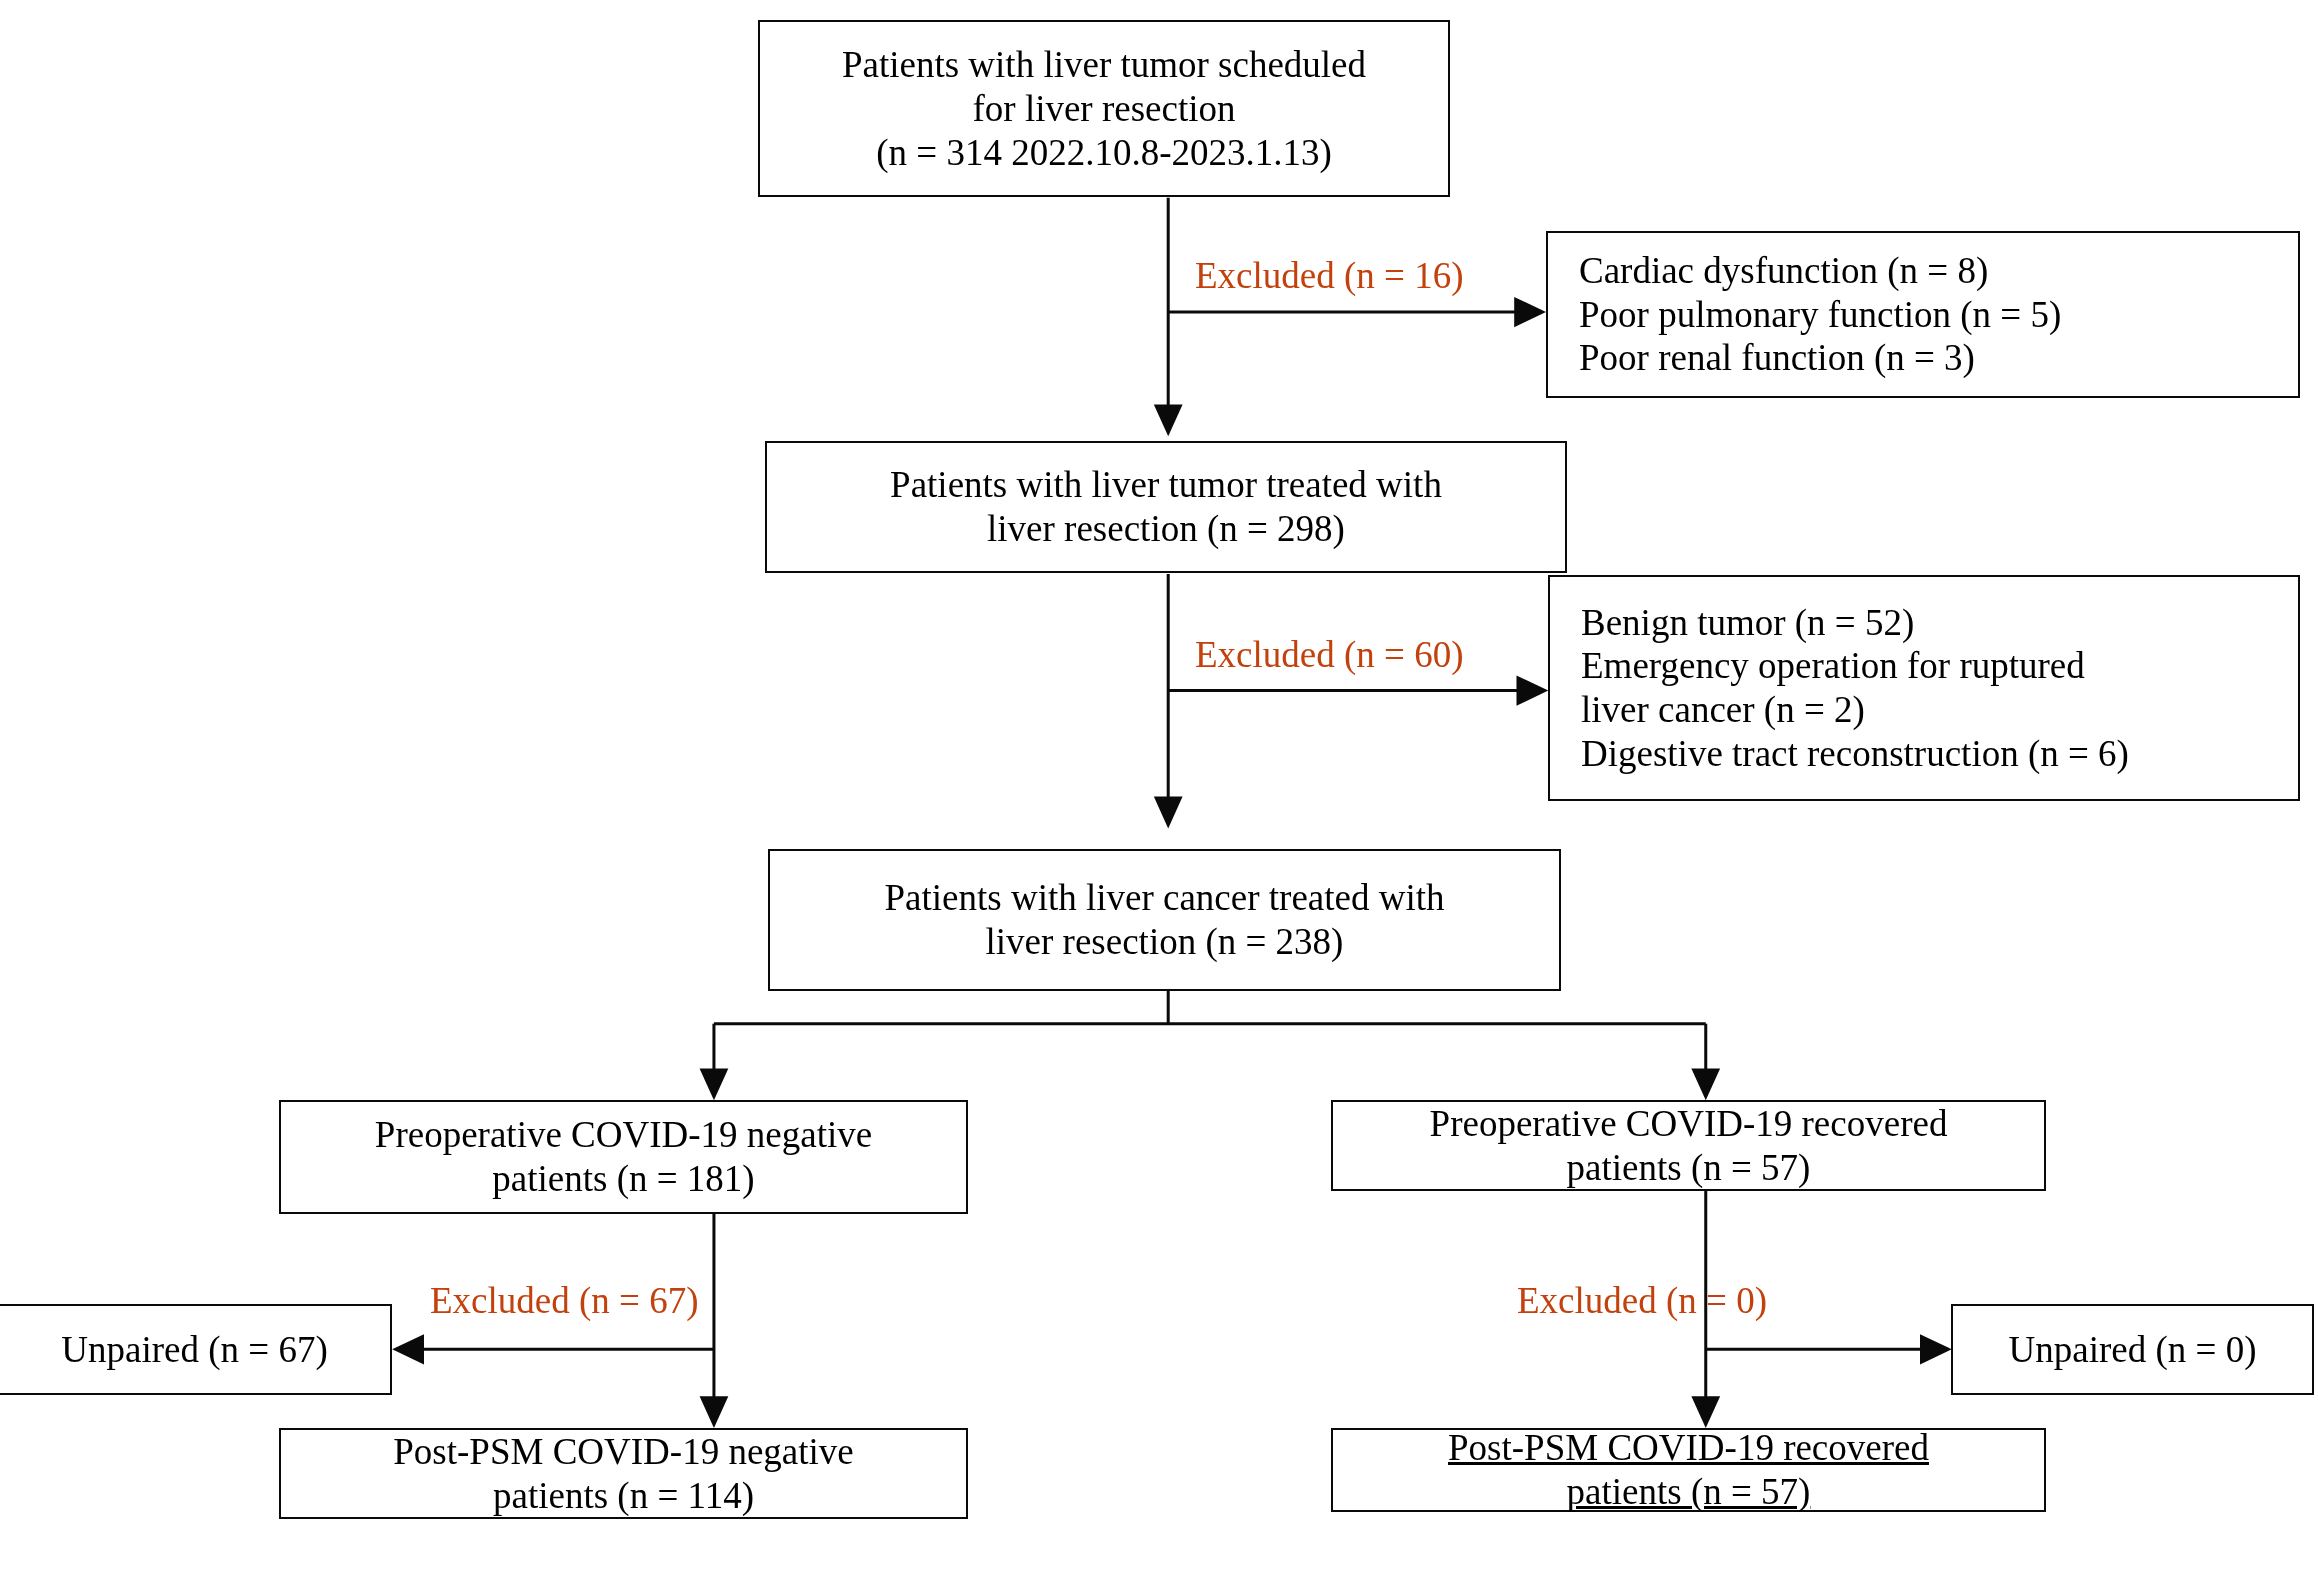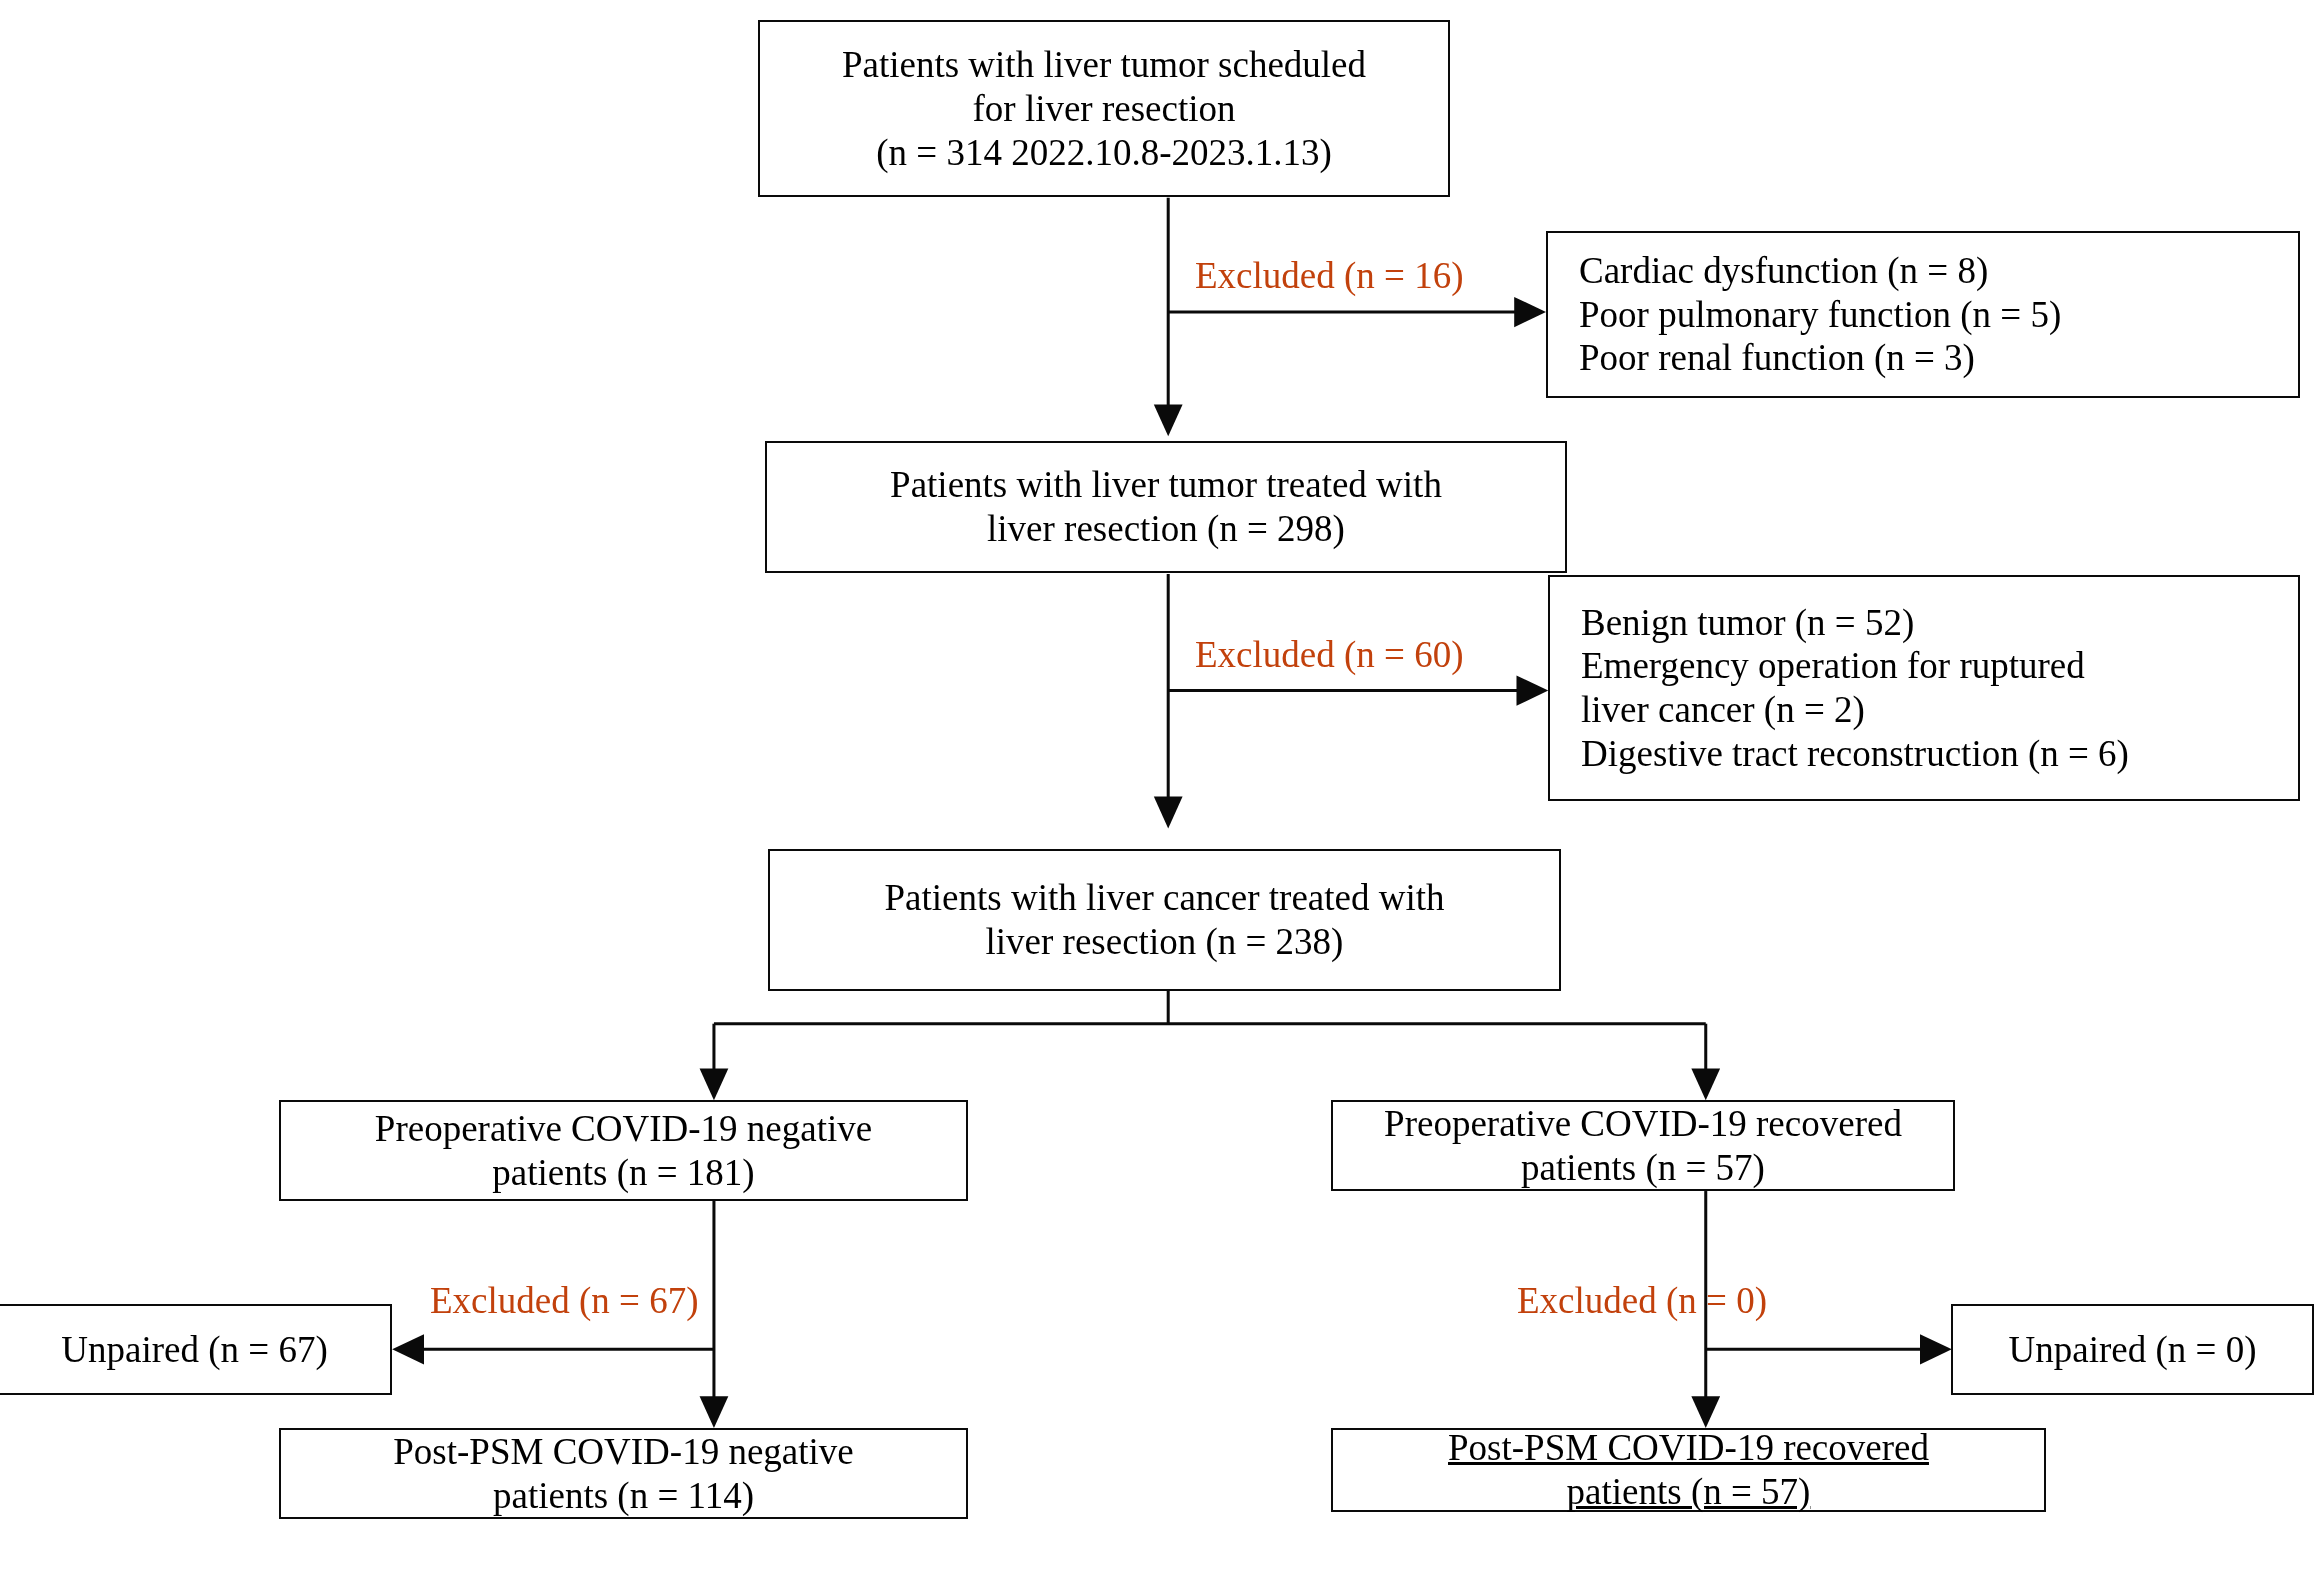--- a/index.html
+++ b/index.html
@@ -131,26 +131,26 @@
     <span class="line">Emergency operation for ruptured</span>
     <span class="line">liver cancer (n = 2)</span>
     <span class="line">Digestive tract reconstruction (n = 6)</span>
   </div>
 
   <div class="box" style="left:768px; top:829px; width:793px; height:142px;margin-top:20px;">
     <span class="line">Patients with liver cancer treated with</span>
     <span class="line">liver resection (n = 238)</span>
   </div>
 
-  <div class="box" style="left:279px; top:1100px; width:689px; height:101px;">
+  <div class="box" style="left:279px; top:1100px; width:689px; height:114px;">
     <span class="line">Preoperative COVID-19 negative</span>
     <span class="line">patients (n = 181)</span>
   </div>
 
-  <div class="box" style="left:1331px; top:1100px; width:624px; height:91px;justify-content:space-between;">
+  <div class="box" style="left:1331px; top:1100px; width:715px; height:91px;justify-content:space-between;">
     <span class="line">Preoperative COVID-19 recovered</span>
     <span class="line">patients (n = 57)</span>
   </div>
 
   <div class="label" style="left:430px; top:1282px;">Excluded (n = 67)</div>
 
   <div class="box" style="left:-3px; top:1304px; width:395px; height:91px;">
     <span class="line">Unpaired (n = 67)</span>
   </div>
 

